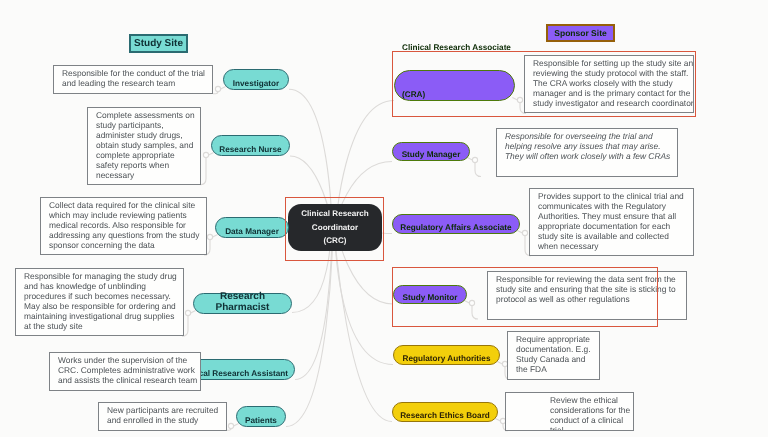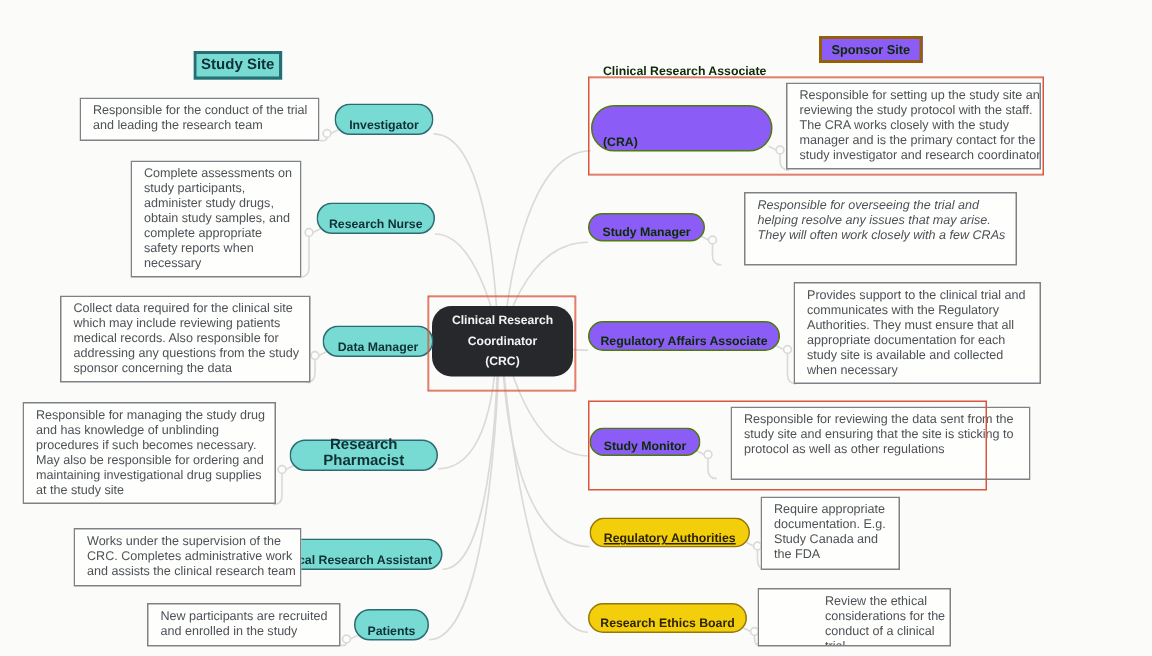--- a/index.html
+++ b/index.html
@@ -141,21 +141,21 @@
     </div>
     <div class="tbox" style="left: 529px; top: 187.5px; width: 165px; height: 68.3px;">
       <div>Provides support to the clinical trial and communicates with the Regulatory Authorities. They must ensure that all appropriate documentation for each study site is available and collected when necessary</div>
     </div>
     <div class="node pill green" style="left: 393px; top: 285px; width: 74px; height: 19px; font-size: 8.2px; flex-direction: column; line-height: 11px;">
       <span>Study Monitor</span>
     </div>
     <div class="tbox" style="left: 487px; top: 270.5px; width: 200px; height: 48.5px;">
       <div>Responsible for reviewing the data sent from the study site and ensuring that the site is sticking to protocol as well as other regulations</div>
     </div>
-    <div class="node pill yellow" style="left: 393px; top: 345px; width: 107px; height: 20px; font-size: 8.2px; flex-direction: column; line-height: 11px; text-decoration: underline;">
+    <div class="node pill yellow" style="left: 393px; top: 345px; width: 107px; height: 20px; font-size: 8.2px; flex-direction: column; line-height: 11px;">
       <span>Regulatory Authorities</span>
     </div>
     <div class="tbox" style="left: 507px; top: 331px; width: 93px; height: 48.5px;">
       <div>Require appropriate documentation. E.g. Study Canada and the FDA</div>
     </div>
     <div class="node pill yellow" style="left: 392px; top: 402px; width: 106px; height: 20px; font-size: 8.2px; flex-direction: column; line-height: 11px;">
       <span>Research Ethics Board</span>
     </div>
     <div class="tbox" style="left: 505px; top: 392px; width: 129px; height: 38.6px; padding-left: 44px;">
       <div>Review the ethical considerations for the conduct of a clinical trial</div>

